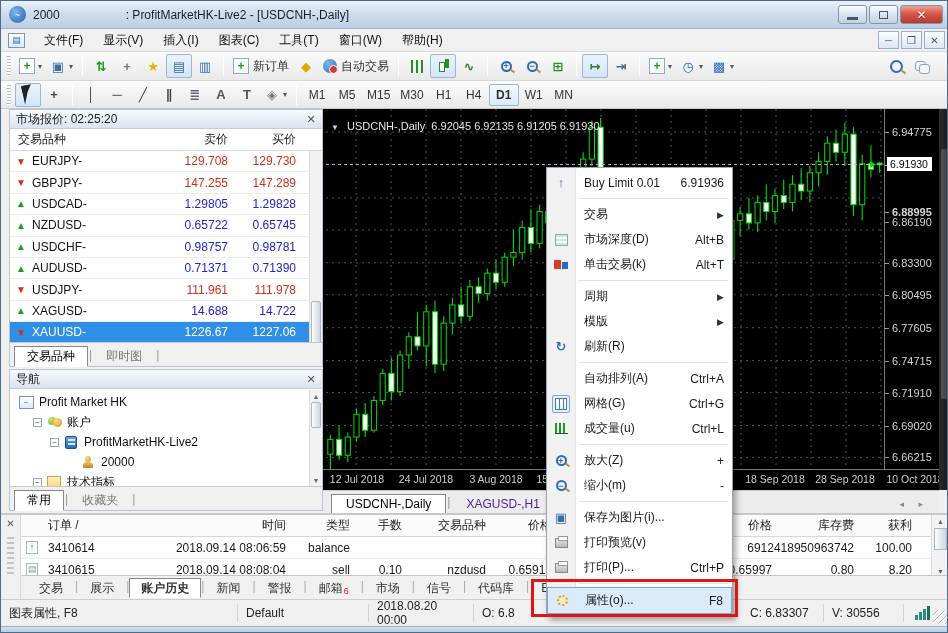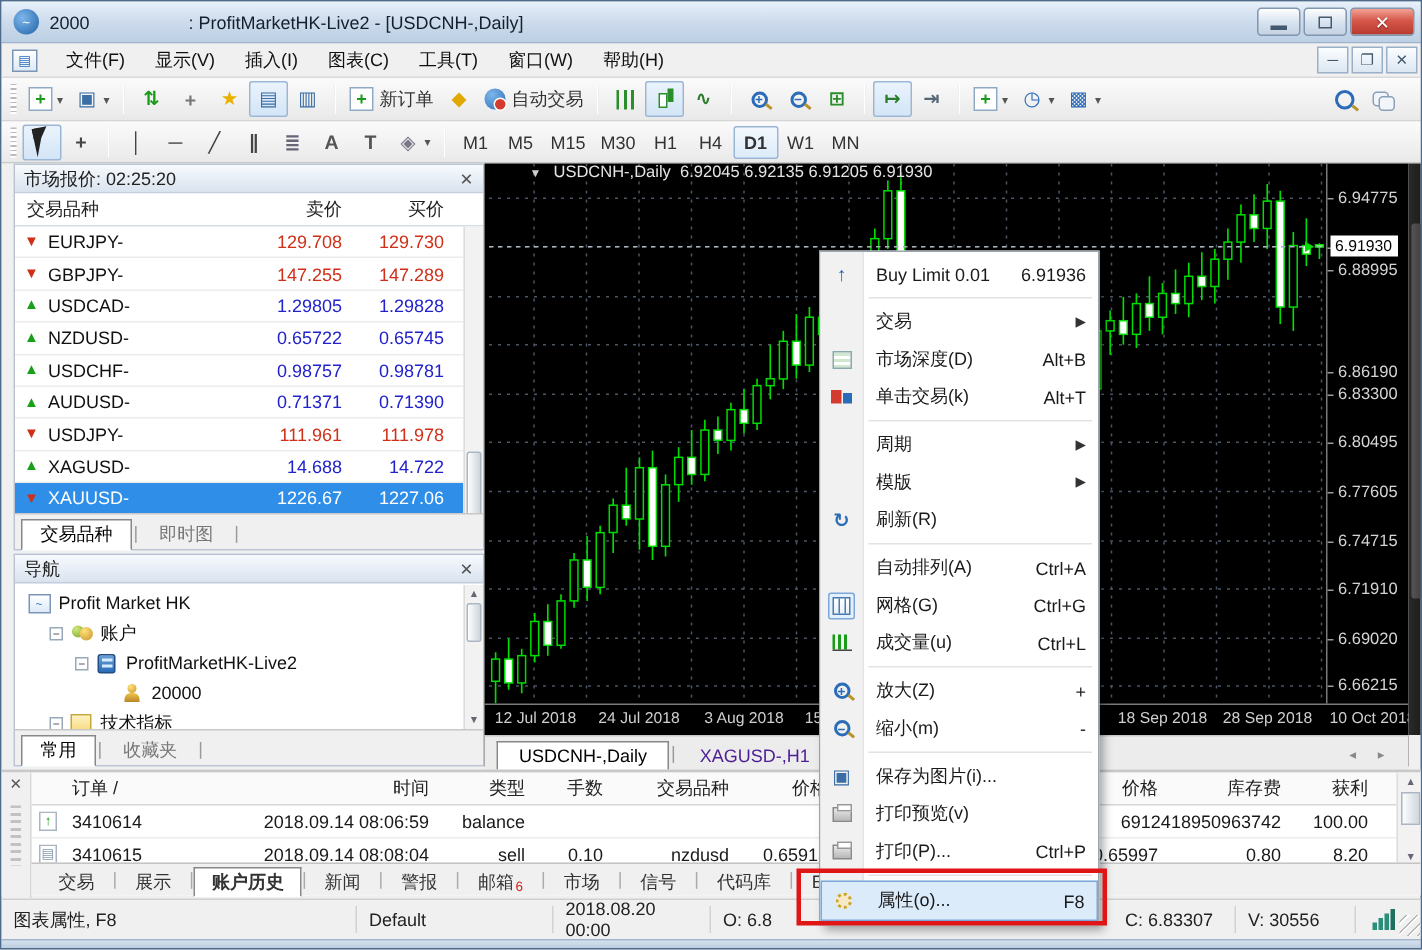--- a/index.html
+++ b/index.html
@@ -89,21 +89,21 @@
   .ic-server{width:12px;height:13px;background:linear-gradient(#6aa0d8,#2b6cb8);border:1px solid #1f4f86;border-radius:2px;position:relative;}
   .ic-server::after{content:"";position:absolute;left:2px;top:2px;width:7px;height:2px;background:#d8ecff;box-shadow:0 4px 0 #d8ecff;}
   .ic-person{width:10px;height:12px;position:relative;}
   .ic-person::before{content:"";position:absolute;left:2px;top:0;width:6px;height:6px;border-radius:50%;background:radial-gradient(circle at 35% 30%,#ffe27a,#c8932a);}
   .ic-person::after{content:"";position:absolute;left:0;bottom:0;width:10px;height:6px;border-radius:4px 4px 0 0;background:linear-gradient(#f0c54a,#b8862a);}
   .ic-fx{width:14px;height:13px;background:linear-gradient(#fff2c2,#f5d87a);border:1px solid #c8a83a;font-style:italic;font-family:"DejaVu Serif",serif;font-size:10px;color:#8a6a10;display:flex;align-items:center;justify-content:center;}
 
   
   #chart{position:absolute;left:322px;top:108px;width:616px;height:402px;background:#000;}
   #chart-plot{position:absolute;left:3px;top:0;width:558px;height:360px;}
-  #chart-header{position:absolute;left:8px;top:0;color:#e4e4e4;font-size:11px;z-index:5;margin-left:22px;}
+  #chart-header{position:absolute;left:8px;top:11px;color:#e4e4e4;font-size:11px;z-index:5;}
   #chart-header .tri{font-size:8px;color:#cfcfcf;margin-right:5px;}
   #price-axis{position:absolute;left:561px;top:0;width:55px;height:360px;border-left:1px solid #7a7a7a;}
   .ptick{position:absolute;left:7px;transform:translateY(-6px);color:#d4d4d4;font-size:11px;white-space:nowrap;}
   .ptick::before{content:"";position:absolute;left:-7px;top:6px;width:4px;height:1px;background:#9a9a9a;}
   #cur-price{position:absolute;left:2px;transform:translateY(-8px);background:#fff;color:#000;font-size:10.5px;padding:1px 4px 1px 3px;z-index:3;}
   #time-axis{position:absolute;left:0;top:360px;width:616px;height:21px;border-top:1px solid #7a7a7a;}
   .ttick{position:absolute;top:3px;transform:translateX(-50%);color:#cfcfcf;font-size:10.5px;white-space:nowrap;}
   #chart-scroll{position:absolute;left:616px;top:0;width:16px;height:381px;background:linear-gradient(90deg,#2a2a2a,#111);}
   #chart-scroll .thumb{position:absolute;left:2px;right:2px;top:40px;height:250px;background:linear-gradient(90deg,#555,#2e2e2e);border-radius:2px;}
   #chart-tabs{position:absolute;left:322px;top:489px;width:616px;height:23px;background:#ececec;border-top:1px solid #c8c8c8;display:flex;align-items:flex-end;padding-left:8px;}
@@ -664,22 +664,22 @@
         <line x1="544.9" y1="36.5" x2="544.9" y2="68.4" stroke="#00DD00" stroke-width="1.1"></line>
         <rect x="542.3" y="54.7" width="5.2" height="5.7" fill="#ffffff" stroke="#00DD00" stroke-width="1"></rect>
         <line x1="553.6" y1="53.1" x2="553.6" y2="63.7" stroke="#00DD00" stroke-width="1.1"></line>
         <rect x="551.0" y="54.2" width="5.2" height="1.5" fill="#ffffff" stroke="#00DD00" stroke-width="1"></rect>
         <line x1="0" y1="55.5" x2="558" y2="55.5" stroke="#aab4be" stroke-dasharray="3,3" stroke-width="1"></line>
         <path d="M 550 55.5 l -6 -3.5 l 0 7 z" fill="#00DD00"></path>
       </svg>
     <div id="price-axis">
         <div class="ptick" style="top: 23.1px;">6.94775</div>
         <div class="ptick" style="top: 55.5px;">6.91930</div>
-        <div class="ptick" style="top: 71px;">6.88995</div>
-        <div class="ptick" style="top: 139px;">6.86190</div>
+        <div class="ptick" style="top: 103px; font-weight: bold;">6.88995</div>
+        <div class="ptick" style="top: 113px;">6.86190</div>
         <div class="ptick" style="top: 153.8px;">6.83300</div>
         <div class="ptick" style="top: 185.8px;">6.80495</div>
         <div class="ptick" style="top: 218.7px;">6.77605</div>
         <div class="ptick" style="top: 251.6px;">6.74715</div>
         <div class="ptick" style="top: 283.6px;">6.71910</div>
         <div class="ptick" style="top: 316.5px;">6.69020</div>
         <div class="ptick" style="top: 348.4px;">6.66215</div>
         <div id="cur-price" style="top: 55.5px;">6.91930</div>
       </div>
     <div id="time-axis">

